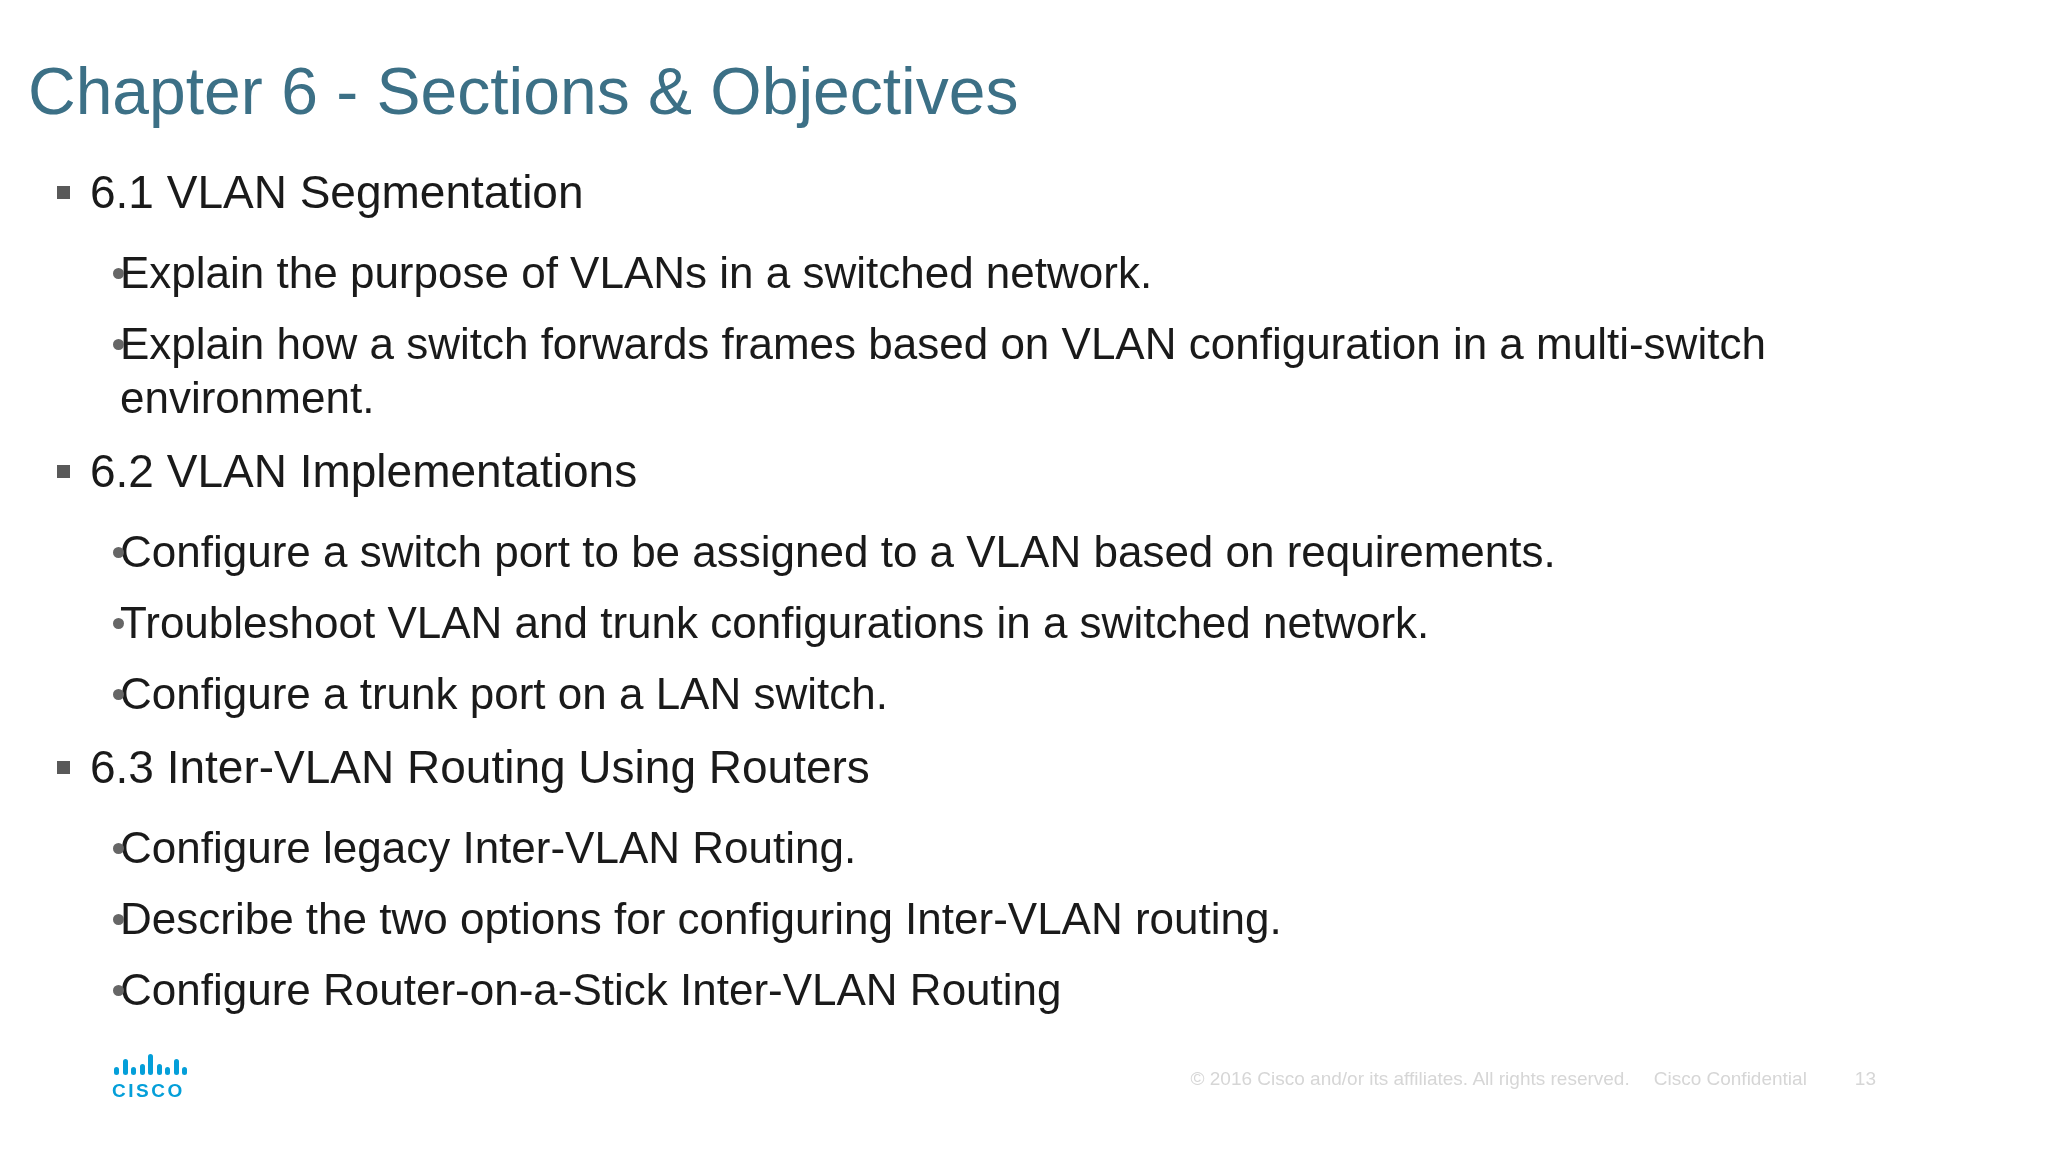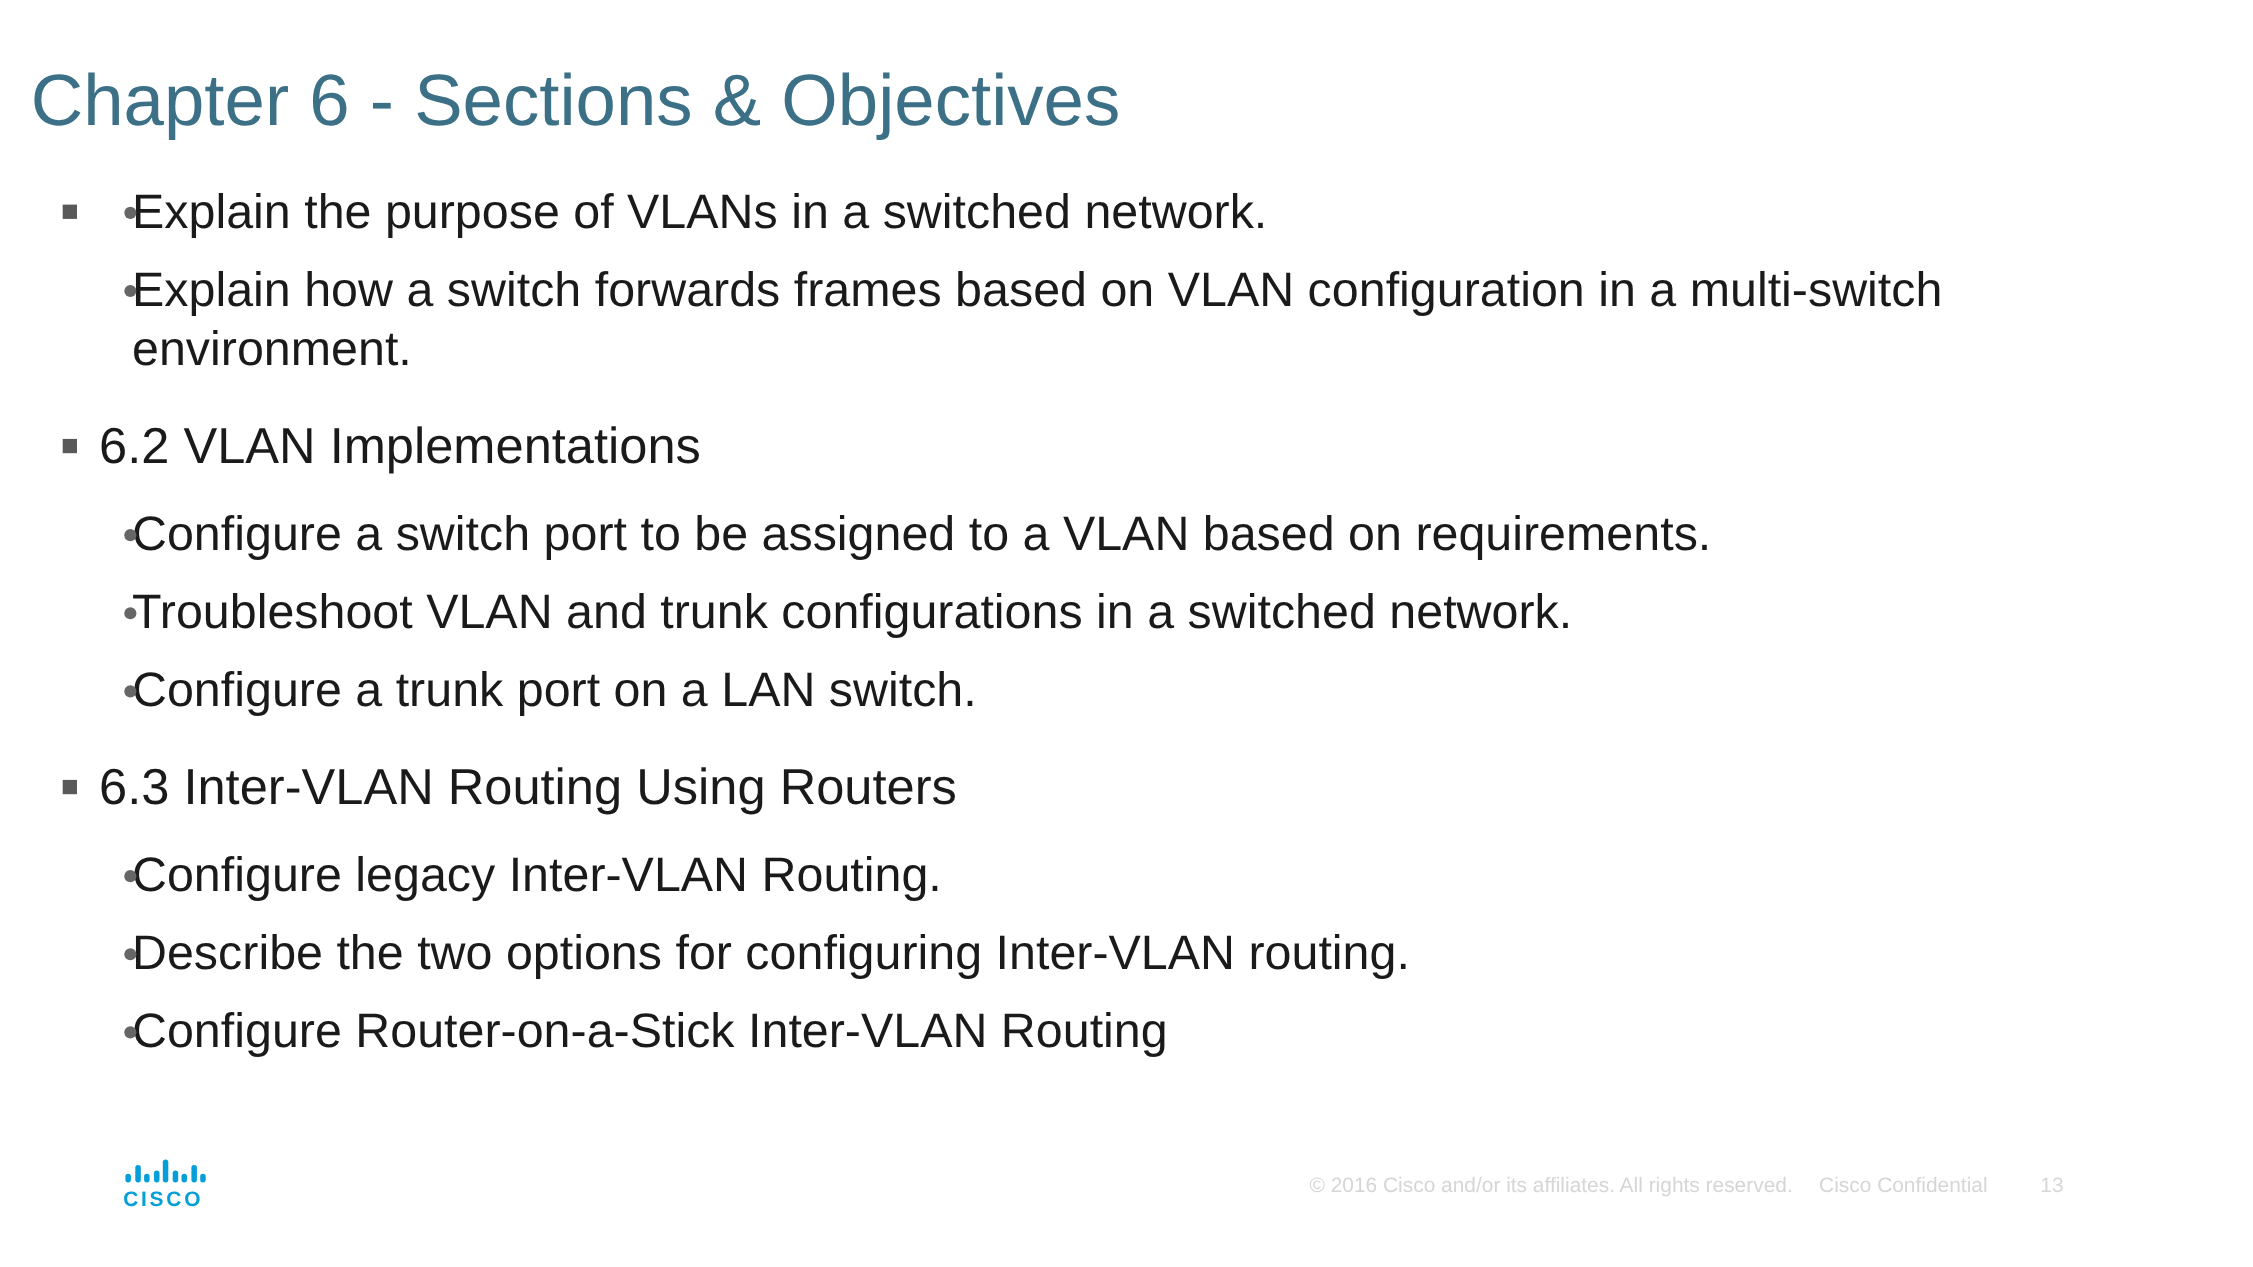--- a/index.html
+++ b/index.html
@@ -25,21 +25,21 @@
     margin: 52px 0 0 28px;
     font-size: 66px;
     font-weight: 400;
     line-height: 1.2;
     color: var(--title);
     letter-spacing: 0;
   }
   .content { margin: 0; padding: 0; }
   .l1 {
     position: relative;
-    margin-top: 34px;
+    margin-top: 20px;
     padding-left: 90px;
     font-size: 46px;
     line-height: 52px;
     font-weight: 400;
   }
   .content > .l1:first-child { margin-top: 35px; }
   .l1 .sq {
     position: absolute;
     left: 57px;
     top: 20px;
@@ -115,20 +115,21 @@
 <body>
 
 <div class="slide">
 
   <h1 class="slide-title">Chapter 6 - Sections &amp; Objectives</h1>
 
   <div class="content">
 
     <div class="l1">
       <span class="sq"></span>
+      <span>6.1 VLAN Segmentation</span>
     </div>
     <div class="l2">
       <span class="dot"></span>
       <span>Explain the purpose of VLANs in a switched network.</span>
     </div>
     <div class="l2">
       <span class="dot"></span>
       <span>Explain how a switch forwards frames based on VLAN configuration in a multi-switch environment.</span>
     </div>
 

